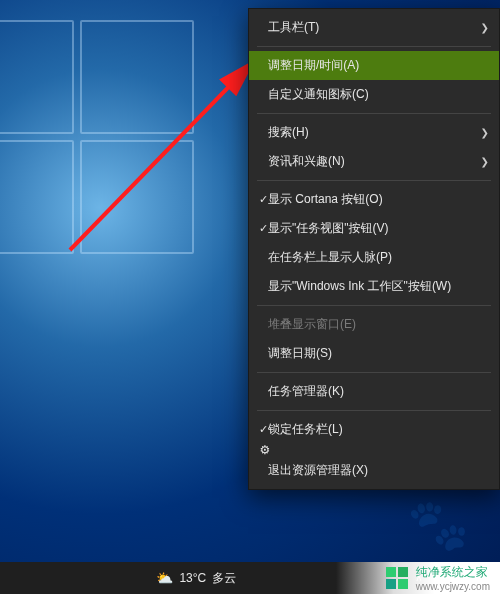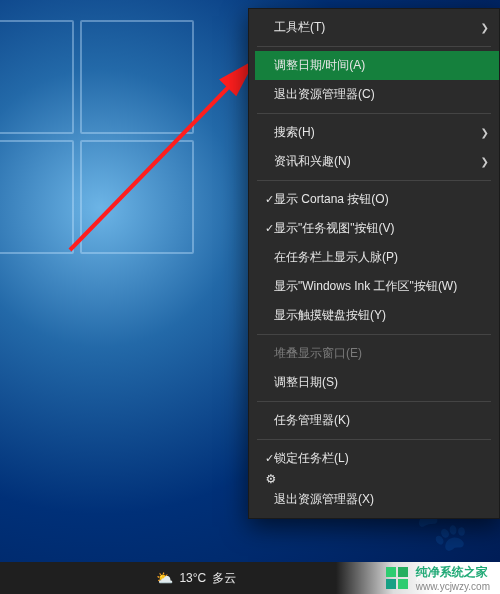--- a/index.html
+++ b/index.html
@@ -27,23 +27,22 @@
     border:1px solid #1a1a1a;
     box-shadow:0 8px 24px rgba(0,0,0,.6);
     padding:4px 0;
   }
   .mi{
     display:flex;align-items:center;
     padding:6px 10px 6px 19px;
     position:relative;
     white-space:nowrap;
     cursor:pointer;
-    margin-left:6px;
   }
-  .mi.hover{background:#15803d;}
+  .mi.hover{background:#4d7c0f;}
   .mi .text{flex:1;}
   .mi .sub{position:absolute;right:10px;color:#ccc;font-size:10px;}
   .mi.disabled{color:#7a7a7a;cursor:default;}
   .sep{height:1px;background:#444;margin:4px 8px;}
   .chk{position:absolute;left:10px;font-size:11px;color:#e6e6e6;}
   .ico{position:absolute;left:9px;width:14px;text-align:center;font-size:12px;color:#e6e6e6;}
 
   
   .taskbar{
     position:absolute;left:0;right:0;bottom:0;height:32px;
@@ -63,21 +62,21 @@
     position:absolute;right:0;bottom:0;height:32px;
     display:flex;align-items:center;gap:8px;
     background:linear-gradient(90deg, rgba(255,255,255,0) 0%, rgba(255,255,255,.85) 35%, #fff 60%);
     padding:0 10px 0 50px;color:#333;font-size:12px;
   }
   .brand .logo{display:grid;grid-template-columns:10px 10px;grid-template-rows:10px 10px;gap:2px;}
   .brand .logo span:nth-child(1){background:#2ecc71;}
   .brand .logo span:nth-child(2){background:#27ae60;}
   .brand .logo span:nth-child(3){background:#16a085;}
   .brand .logo span:nth-child(4){background:#2ecc71;}
-  .brand .txt1{font-weight:700;color:#2a7;}
+  .brand .txt1{font-weight:400;color:#2a7;}
   .brand .txt2{font-size:10px;color:#888;}
 
   
   .paw{position:absolute;right:30px;bottom:40px;font-size:50px;color:rgba(255,255,255,.2);}
 </style>
 </head>
 <body>
 
 <div class="screen">
 
@@ -104,21 +103,21 @@
   <div class="ctx" id="ctx">
       <div class="mi">
         <span class="text">工具栏(T)</span>
         <span class="sub">❯</span>
       </div>
       <div class="sep"></div>
       <div class="mi hover">
         <span class="text">调整日期/时间(A)</span>
       </div>
       <div class="mi">
-        <span class="text">退出资源管理器(C)</span>
+        <span class="text">自定义通知图标(C)</span>
       </div>
       <div class="sep"></div>
       <div class="mi">
         <span class="text">搜索(H)</span>
         <span class="sub">❯</span>
       </div>
       <div class="mi">
         <span class="text">资讯和兴趣(N)</span>
         <span class="sub">❯</span>
       </div>
@@ -129,23 +128,20 @@
       </div>
       <div class="mi">
         <span class="chk">✓</span>
         <span class="text">显示"任务视图"按钮(V)</span>
       </div>
       <div class="mi">
         <span class="text">在任务栏上显示人脉(P)</span>
       </div>
       <div class="mi">
         <span class="text">显示"Windows Ink 工作区"按钮(W)</span>
-      </div>
-      <div class="mi">
-        <span class="text">显示触摸键盘按钮(Y)</span>
       </div>
       <div class="sep"></div>
       <div class="mi disabled">
         <span class="text">堆叠显示窗口(E)</span>
       </div>
       <div class="mi">
         <span class="text">调整日期(S)</span>
       </div>
       <div class="sep"></div>
       <div class="mi">

